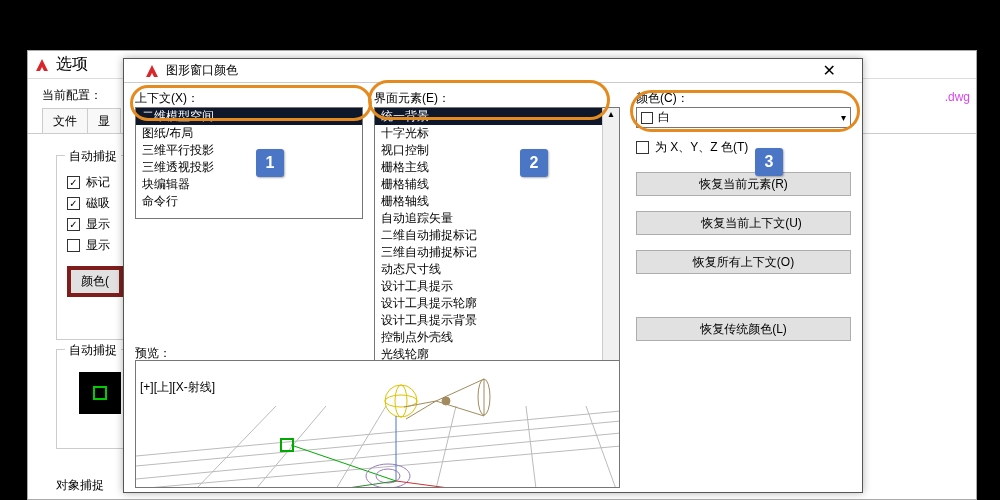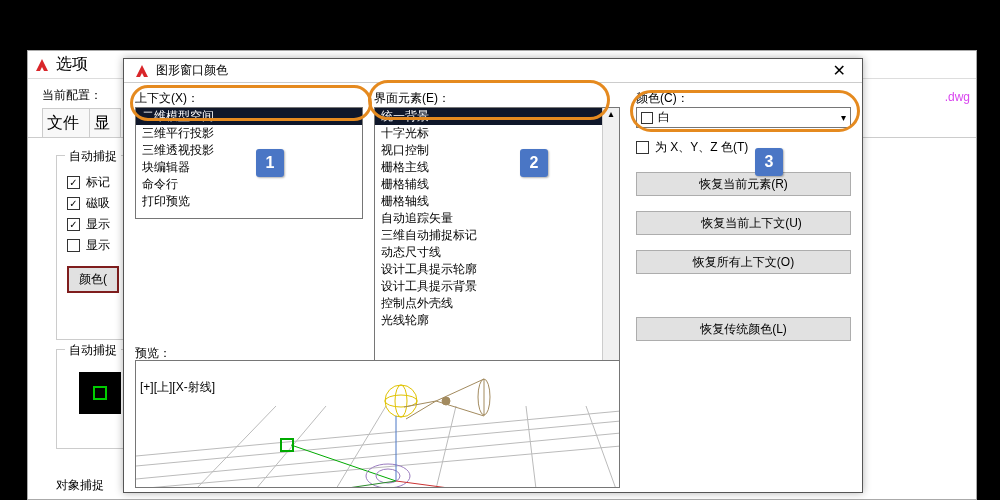--- a/index.html
+++ b/index.html
@@ -7,39 +7,39 @@
   
   .options-dialog { position: absolute; left: 27px; top: 50px; width: 950px; height: 450px; background: #fff; border: 1px solid #aaa; }
   .options-title { height: 28px; display: flex; align-items: center; padding: 0 6px; border-bottom: 1px solid #ddd; }
   .app-icon { width: 16px; height: 16px; margin-right: 6px; }
   .options-title span { font-size: 16px; }
   
   .profile-row { padding: 8px 14px 4px 14px; font-size: 12px; }
   .profile-right { position: absolute; right: 30px; top: 90px; font-size: 12px; color: #d946ef; }
   
   .tabrow { display: flex; padding: 0 14px; border-bottom: 1px solid #ccc; }
-  .tab { padding: 4px 10px 3px 4px; font-size: 16px; border: 1px solid #ccc; border-bottom: none; background: #f8f8f8; margin-right: -1px; }
+  .tab { padding: 4px 10px 3px 10px; font-size: 12px; border: 1px solid #ccc; border-bottom: none; background: #f8f8f8; margin-right: -1px; }
   
   .group { position: absolute; border: 1px solid #ccc; background: #fff; }
   .group-label { position: absolute; left: 8px; top: -8px; background: #fff; padding: 0 4px; font-size: 12px; }
   .group-autosnap1 { left: 56px; top: 155px; width: 280px; height: 185px; padding: 14px 10px 10px 10px; }
   .group-autosnap2 { left: 56px; top: 349px; width: 280px; height: 100px; padding: 14px 10px 10px 10px; }
   .chk { display: flex; align-items: center; margin: 4px 0; font-size: 12px; }
   .chk .box { width: 13px; height: 13px; border: 1px solid #333; margin-right: 6px; display: flex; align-items: center; justify-content: center; }
   .chk .box.checked::after { content: "✓"; font-size: 10px; line-height: 1; }
-  .btn-gray { background: #e1e1e1; border: 2px solid #7f1d1d; padding: 3px 10px; font-size: 12px; margin-top: 8px; cursor: default; }
+  .btn-gray { background: #e1e1e1; border: 4px solid #7f1d1d; padding: 3px 10px; font-size: 12px; margin-top: 8px; cursor: default; }
   
   .swatch { width: 42px; height: 42px; background: #000; margin: 8px 12px; display: flex; align-items: center; justify-content: center; }
   .swatch-inner { width: 14px; height: 14px; border: 2px solid #0c0; }
   
   .obj-label { position: absolute; left: 56px; top: 477px; font-size: 12px; }
   
   
   .colors-dialog { position: absolute; left: 123px; top: 58px; width: 740px; height: 435px; background: #fff; border: 1px solid #555; box-shadow: 0 0 8px rgba(0,0,0,0.3); }
-  .colors-title { height: 24px; display: flex; align-items: center; padding: 0 10px; border-bottom: 1px solid #ccc; }
+  .colors-title { height: 24px; display: flex; align-items: center; padding: 0 20px; border-bottom: 1px solid #ccc; }
   .colors-title .closebtn { margin-left: auto; font-size: 16px; padding: 0 6px; cursor: default; }
   
   .col-label { position: absolute; font-size: 12px; }
   .label-context { left: 11px; top: 31px; }
   .label-element { left: 250px; top: 31px; }
   .label-color   { left: 512px; top: 31px; }
   
   .listbox { position: absolute; border: 1px solid #767676; background: #fff; font-size: 12px; overflow: hidden; }
   .listbox .item { padding: 1px 6px; line-height: 15px; white-space: nowrap; }
   .listbox .item.selected { background: #0f172a; color: #fff; }
@@ -134,37 +134,39 @@
     <span>图形窗口颜色</span>
     <span class="closebtn">✕</span>
   </div>
 
   <div class="col-label label-context">上下文(X)：</div>
   <div class="col-label label-element">界面元素(E)：</div>
   <div class="col-label label-color">颜色(C)：</div>
 
   <div class="listbox lb-context">
     <div class="item selected">二维模型空间</div>
+    <div class="item">图纸/布局</div>
     <div class="item">三维平行投影</div>
     <div class="item">三维透视投影</div>
     <div class="item">块编辑器</div>
     <div class="item">命令行</div>
-    <div class="item">打印预览</div>
   </div>
 
   <div class="listbox lb-element">
     <div class="item selected">统一背景</div>
     <div class="item">十字光标</div>
     <div class="item">视口控制</div>
     <div class="item">栅格主线</div>
     <div class="item">栅格辅线</div>
     <div class="item">栅格轴线</div>
     <div class="item">自动追踪矢量</div>
+    <div class="item">二维自动捕捉标记</div>
     <div class="item">三维自动捕捉标记</div>
     <div class="item">动态尺寸线</div>
+    <div class="item">设计工具提示</div>
     <div class="item">设计工具提示轮廓</div>
     <div class="item">设计工具提示背景</div>
     <div class="item">控制点外壳线</div>
     <div class="item">光线轮廓</div>
     <div class="scroll"></div>
   </div>
 
   <div class="color-combo">
     <span class="sw"></span>
     <span>白</span>

